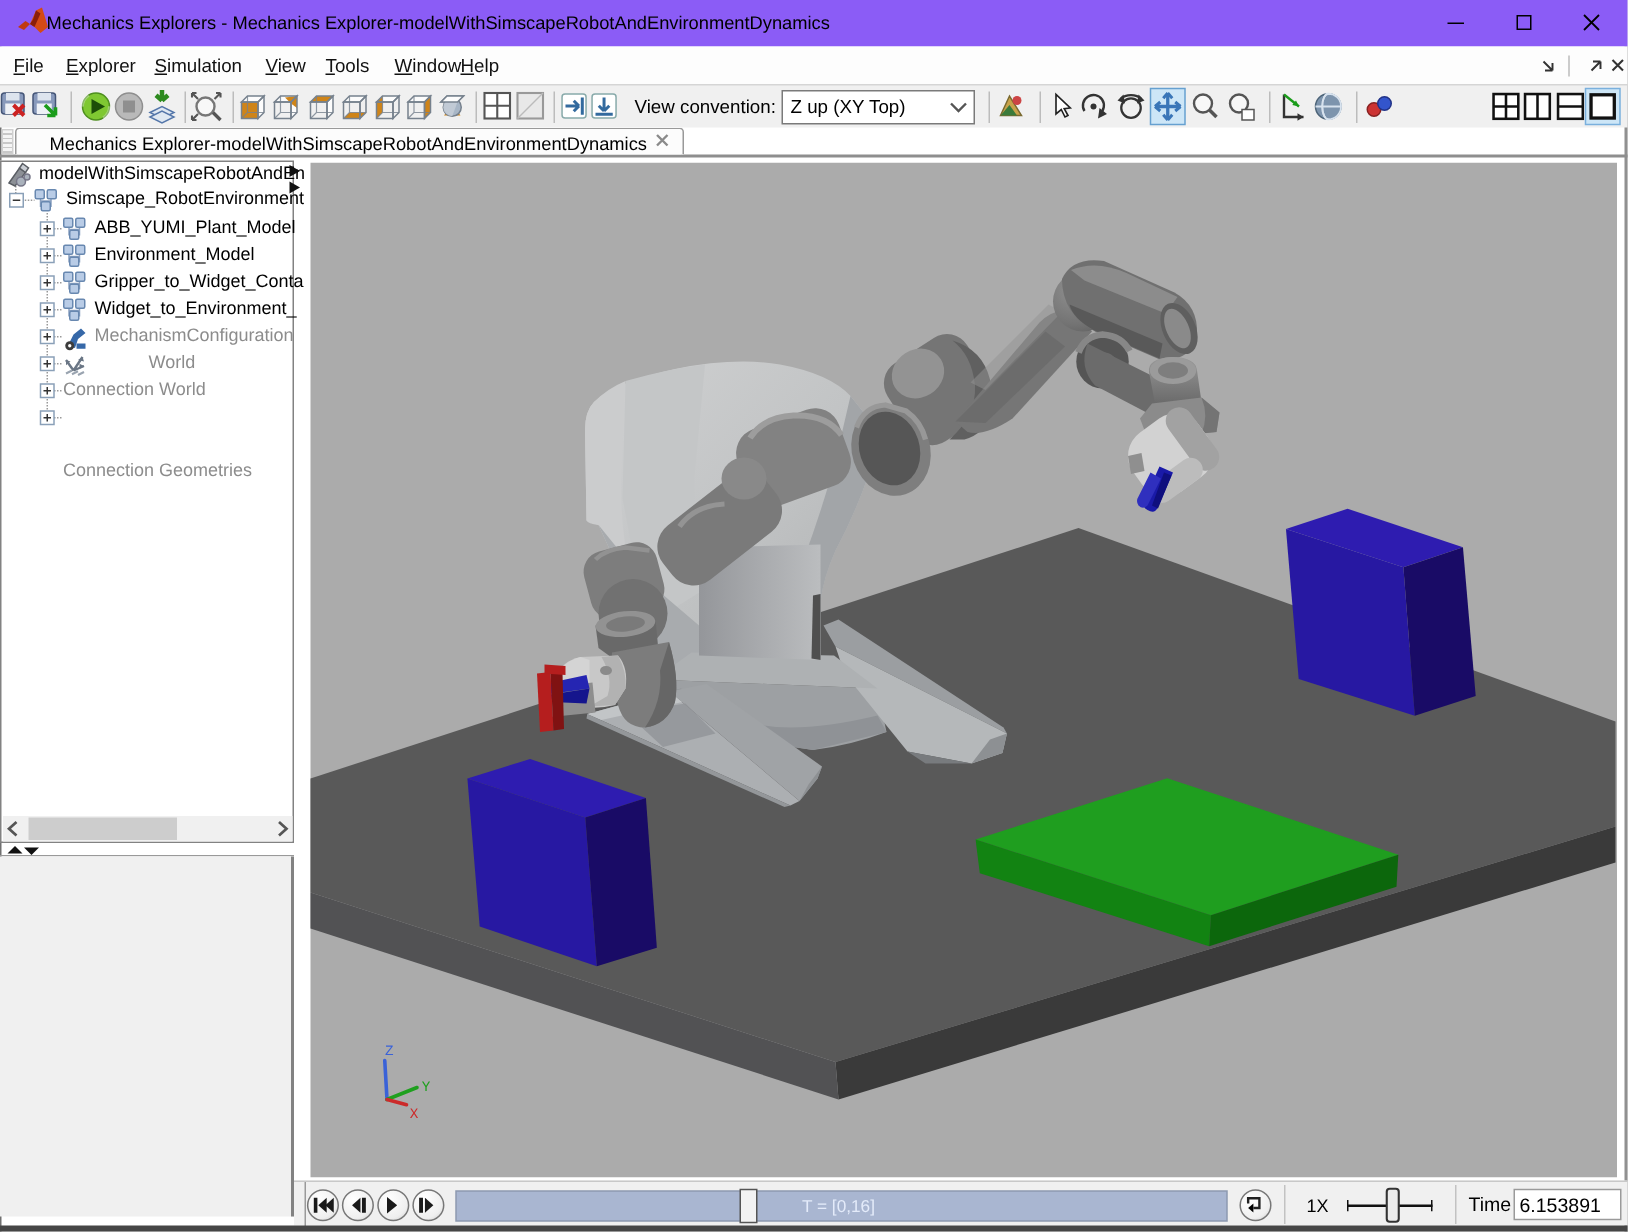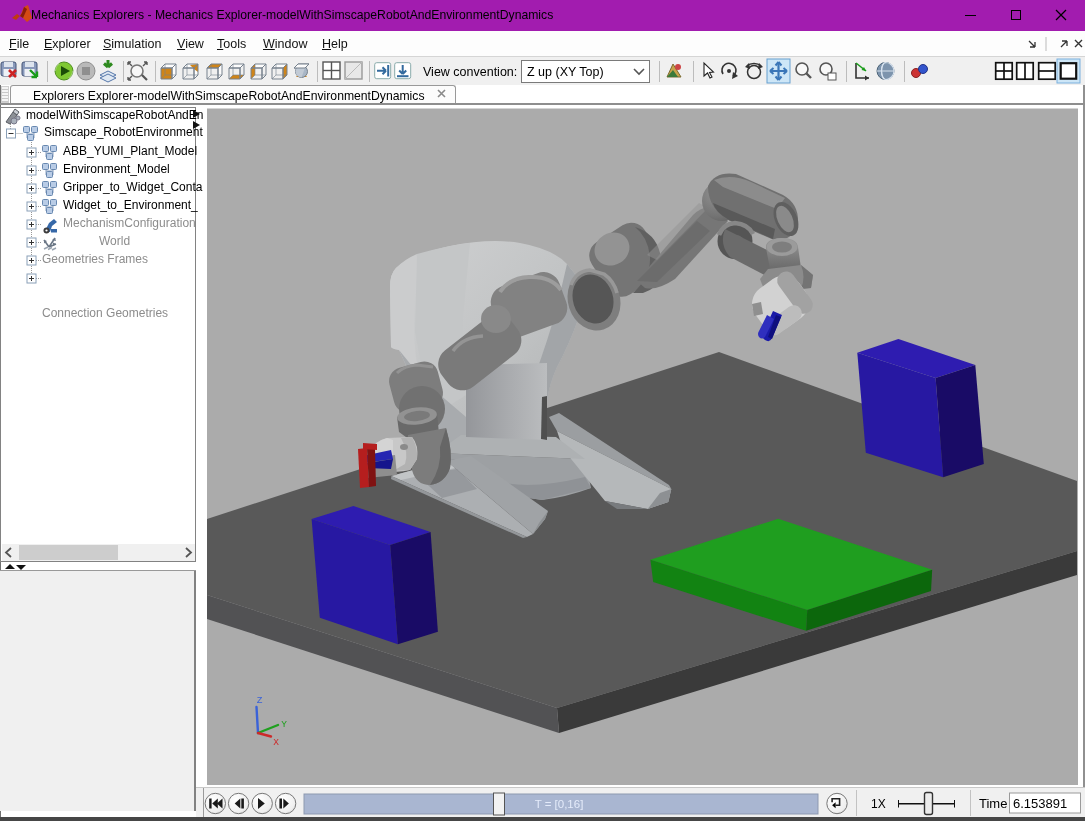--- a/index.html
+++ b/index.html
@@ -2,21 +2,21 @@
 <html><head>
 <meta charset="utf-8">
 <style>
 * { margin:0; padding:0; box-sizing:border-box; }
 svg { display:block; }
 html,body { width:1085px; height:821px; overflow:hidden; }
 body { font-family:"Liberation Sans", sans-serif; background:#fff; }
 #win { position:absolute; left:0; top:0; width:1085px; height:821px; background:#fff; }
 .abs { position:absolute; }
 
-#titlebar { left:0; top:0; width:1085px; height:31px; background:#a21caf; }
+#titlebar { left:0; top:0; width:1085px; height:31px; background:#8b5cf6; }
 #title-text { left:31px; top:8px; font-size:12.2px; color:#000; }
 
 #menubar { left:0; top:31px; width:1085px; height:25px; background:#fdfdfd;padding-left:20px; }
 #winborders { left:0; top:31px; width:1085px; height:790px; border-left:1px solid #707070; border-right:2px solid #909090; }
 .menu-item { top:6px; font-size:12.5px; color:#111; }
 .menu-item u { text-decoration:underline; }
 
 #toolbar { left:0; top:56px; width:1085px; height:29px; background:#f0f0f0; border-top:1px solid #d5d5d5; }
 #tabline { left:0; top:103px; width:1085px; height:2px; background:#8e8e8e; }
 #tab { left:10px; top:85px; width:446px; height:18px; background:#fcfcfc; border:1px solid #999; border-bottom:none; border-radius:3px 3px 0 0; }
@@ -56,21 +56,21 @@
     </svg>
   </div>
 
   <div id="menubar" class="abs">
     <div class="menu-item abs" style="left:9px"><u>F</u>ile</div>
     <div class="menu-item abs" style="left:44px"><u>E</u>xplorer</div>
     <div class="menu-item abs" style="left:103px"><u>S</u>imulation</div>
     <div class="menu-item abs" style="left:177px"><u>V</u>iew</div>
     <div class="menu-item abs" style="left:217px"><u>T</u>ools</div>
     <div class="menu-item abs" style="left:263px"><u>W</u>indow</div>
-    <div class="menu-item abs" style="left:322px"><u>H</u>elp</div>
+    <div class="menu-item abs" style="left:307px"><u>H</u>elp</div>
     <svg class="abs" style="left:1025px;top:5px" width="58" height="16" viewBox="0 0 58 16">
       <path d="M4,5 L10,11 M10,11 L10,6 M10,11 L5,11" stroke="#333" stroke-width="1.3" fill="none"></path>
       <line x1="21" y1="1" x2="21" y2="15" stroke="#bbb"></line>
       <path d="M36,11 L42,5 M42,5 L42,10 M42,5 L37,5" stroke="#333" stroke-width="1.3" fill="none"></path>
       <path d="M50,4 L57,11 M57,4 L50,11" stroke="#333" stroke-width="1.4" fill="none"></path>
     </svg>
   </div>
 
   <div id="toolbar" class="abs">
     <svg class="abs" style="left:0;top:0" width="1085" height="29" viewBox="0 0 1085 29">
@@ -276,21 +276,21 @@
       <g transform="translate(1057,2)">
         <rect x="0" y="0" width="23" height="24" fill="#cde6f7" stroke="#7ab0dd"></rect>
         <rect x="3.7" y="4.2" width="15.5" height="15.5" fill="#fff" stroke="#111" stroke-width="2.2"></rect>
       </g>
     </svg>
   </div>
 
   <div id="tabline" class="abs"></div>
   <div id="grip" class="abs"></div>
   <div id="tab" class="abs"></div>
-  <div id="tab-text" class="abs">Explorers Explorer-modelWithSimscapeRobotAndEnvironmentDynamics</div>
+  <div id="tab-text" class="abs">Mechanics Explorer-modelWithSimscapeRobotAndEnvironmentDynamics</div>
   <svg class="abs" style="left:436px;top:88px" width="12" height="12" viewBox="0 0 12 12">
     <path d="M2,2 L9,9 M9,2 L2,9" stroke="#8a8a8a" stroke-width="1.6"></path>
   </svg>
 
   <div id="treepanel" class="abs">
     <svg class="abs" style="left:0;top:0" width="194" height="434" viewBox="0 0 194 434">
       <g stroke="#999" stroke-dasharray="1,1" fill="none">
         <line x1="9.5" y1="16" x2="9.5" y2="25.5"></line>
         <line x1="30.5" y1="34" x2="30.5" y2="169.5"></line>
         <line x1="13.5" y1="25.5" x2="22" y2="25.5"></line>
@@ -371,21 +371,21 @@
       </g>
     </svg>
     <div class="trow" style="left:25px; top:0px;">modelWithSimscapeRobotAndEn</div>
     <div class="trow" style="left:43px; top:17px;">Simscape_RobotEnvironment</div>
     <div class="trow" style="left:62px; top:36px;text-align:center;">ABB_YUMI_Plant_Model</div>
     <div class="trow" style="left:62px; top:54px;">Environment_Model</div>
     <div class="trow" style="left:62px; top:72px;text-align:right;">Gripper_to_Widget_Conta</div>
     <div class="trow" style="left:62px; top:90px;">Widget_to_Environment_</div>
     <div class="trow gray" style="left:62px; top:108px;">MechanismConfiguration</div>
     <div class="trow gray" style="left:62px; top:126px;margin-left:36px;">World</div>
-    <div class="trow gray" style="left:41px; top:144px;">Geometries Frames</div>
+    <div class="trow gray" style="left:41px; top:144px;">Connection World</div>
     <div class="trow gray" style="left:41px; top:162px;margin-top:36px;">Connection Geometries</div>
     <div id="hscroll">
         <div id="hthumb"></div>
       <svg class="abs" style="left:2px;top:3px" width="10" height="11">
           <path d="M7,1 L2,5.5 L7,10" stroke="#555" stroke-width="1.8" fill="none"></path>
         </svg>
       <svg class="abs" style="left:181px;top:3px" width="10" height="11">
           <path d="M3,1 L8,5.5 L3,10" stroke="#555" stroke-width="1.8" fill="none"></path>
         </svg>
     </div>

